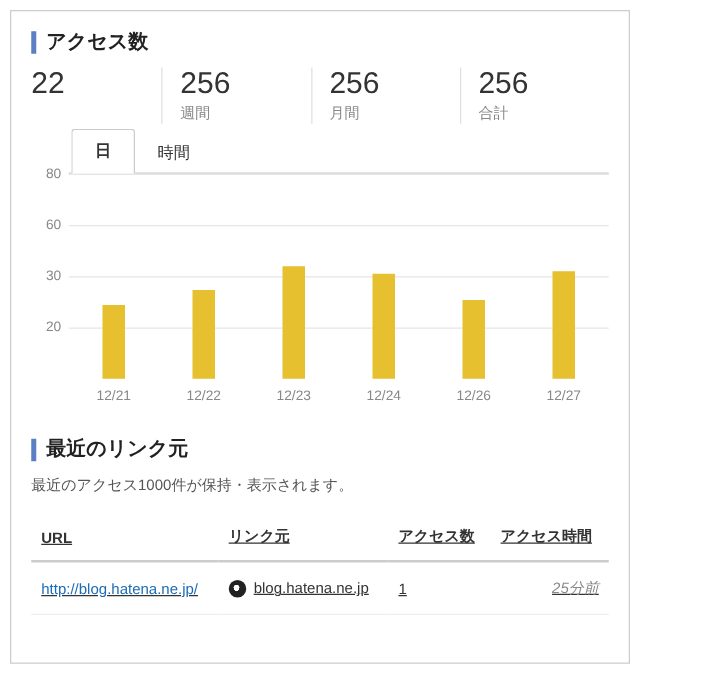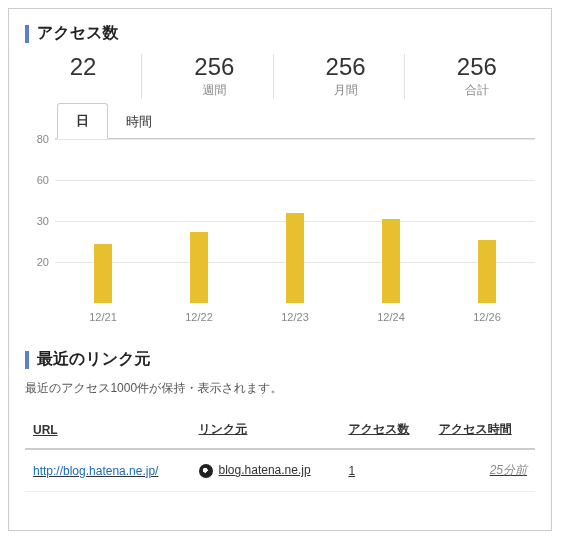--- a/index.html
+++ b/index.html
@@ -4,33 +4,33 @@
 <style>
   * { box-sizing: border-box; }
   body {
     margin: 0; padding: 8px; background: #fff;
     font-family: "Hiragino Kaku Gothic ProN", "Helvetica Neue", Arial, sans-serif;
     color: #333; font-size: 13px;
   }
   .card {
     border: 1px solid #ccc;
     padding: 14px 16px 16px 16px;
-    width: 544px; height: 523px;
+    width: 496px; height: 523px;
     background: #fff;
   }
   .section-title {
     display: flex; align-items: center;
     font-size: 16px; font-weight: bold; color: #222;
     margin-bottom: 10px;
   }
   .section-title .bar {
     width: 4px; height: 18px; background: #5c7fc4;
     margin-right: 8px;
   }
-  .stats-row { display: flex; margin: 8px 0 6px 0; text-align: center; }
+  .stats-row { display: flex; margin: 8px 0 6px 0; }
   .stat { flex: 1; border-left: 1px solid #e0e0e0; padding-left: 14px; }
   .stat:first-child { border-left: none; padding-left: 0; }
   .stat .num { font-size: 24px; font-weight: 300; color: #333; line-height: 1.1; }
   .stat .lbl { font-size: 12px; color: #888; margin-top: 2px; }
   .chart-wrap { position: relative; height: 220px; margin-top: 4px; }
   .tabs {
     position: absolute; top: 0; left: 32px; z-index: 3;
     display: flex; align-items: flex-end; height: 34px;
   }
   .tab {
@@ -152,20 +152,24 @@
             <div class="x-label">12/23</div>
           </div>
           <div class="bar-slot">
             <div class="bar-rect" style="height: 51.25%;"></div>
             <div class="x-label">12/24</div>
           </div>
           <div class="bar-slot">
             <div class="bar-rect" style="height: 38.75%;"></div>
             <div class="x-label">12/26</div>
           </div>
+          <div class="bar-slot">
+            <div class="bar-rect" style="height: 52.5%;"></div>
+            <div class="x-label">12/27</div>
+          </div>
         </div>
       </div>
   </div>
 
   <div class="spacer"></div>
 
   <div class="section-title">
     <span class="bar"></span>
     <span>最近のリンク元</span>
   </div>

